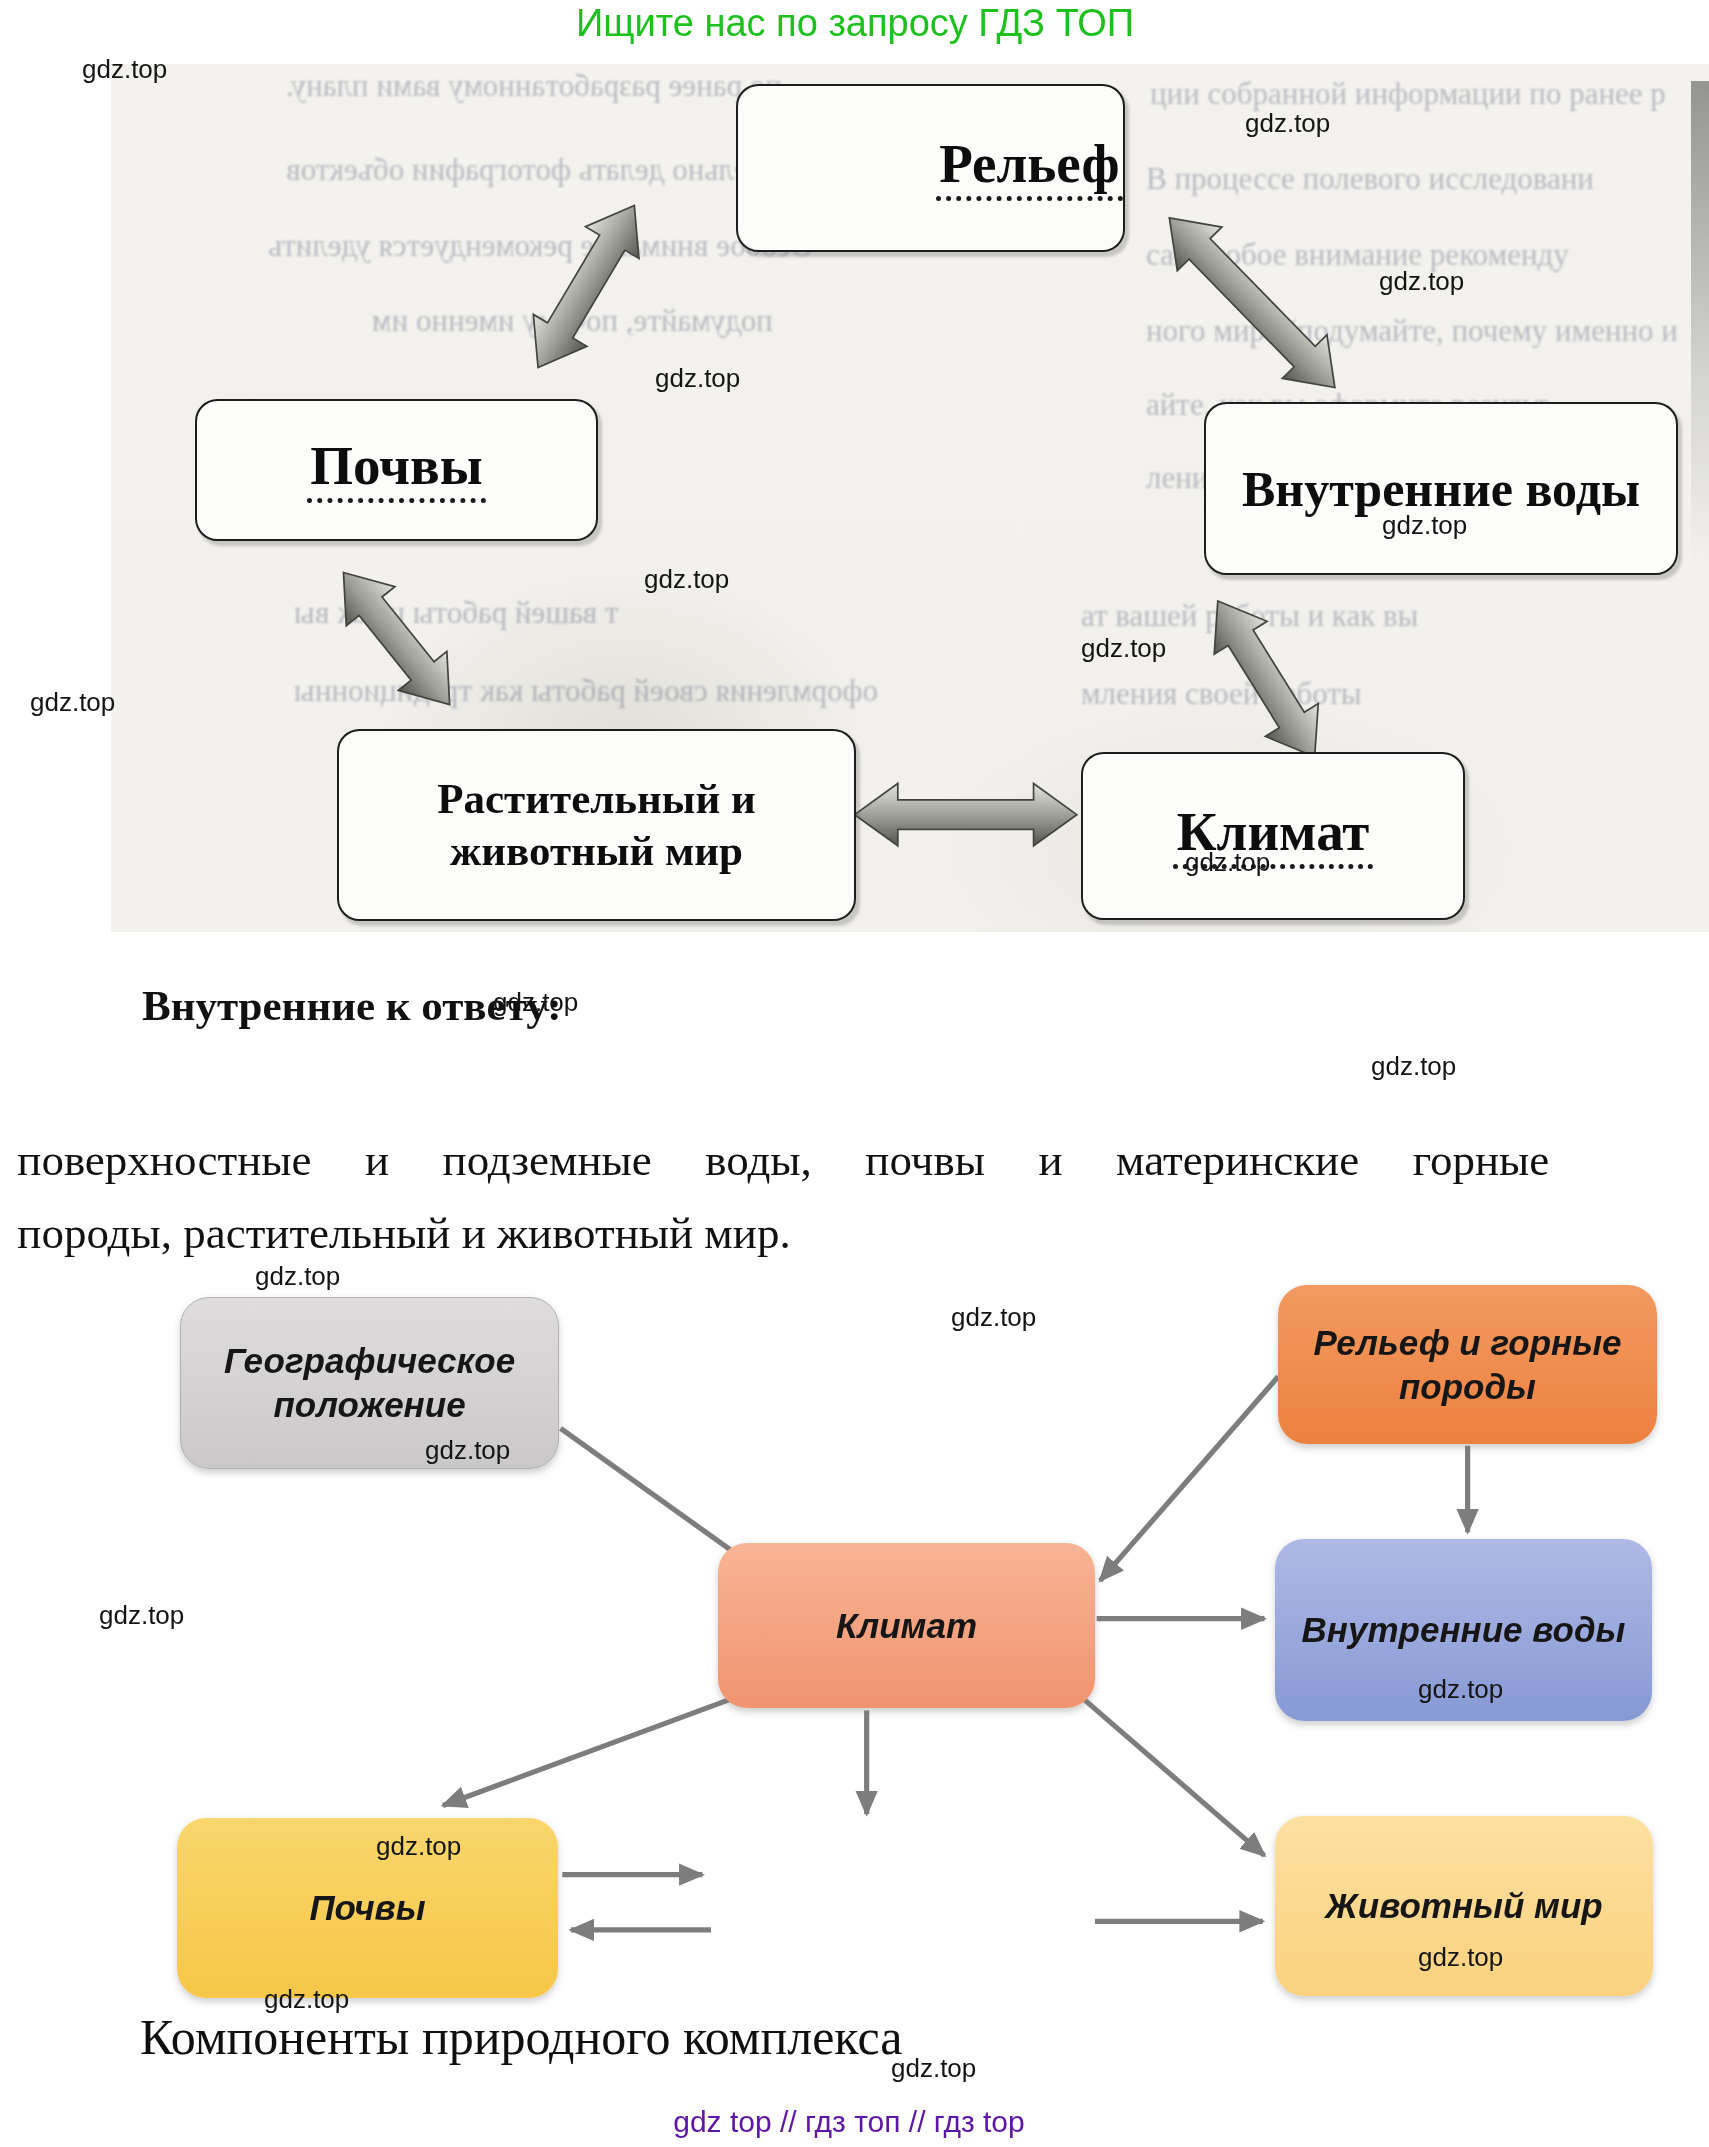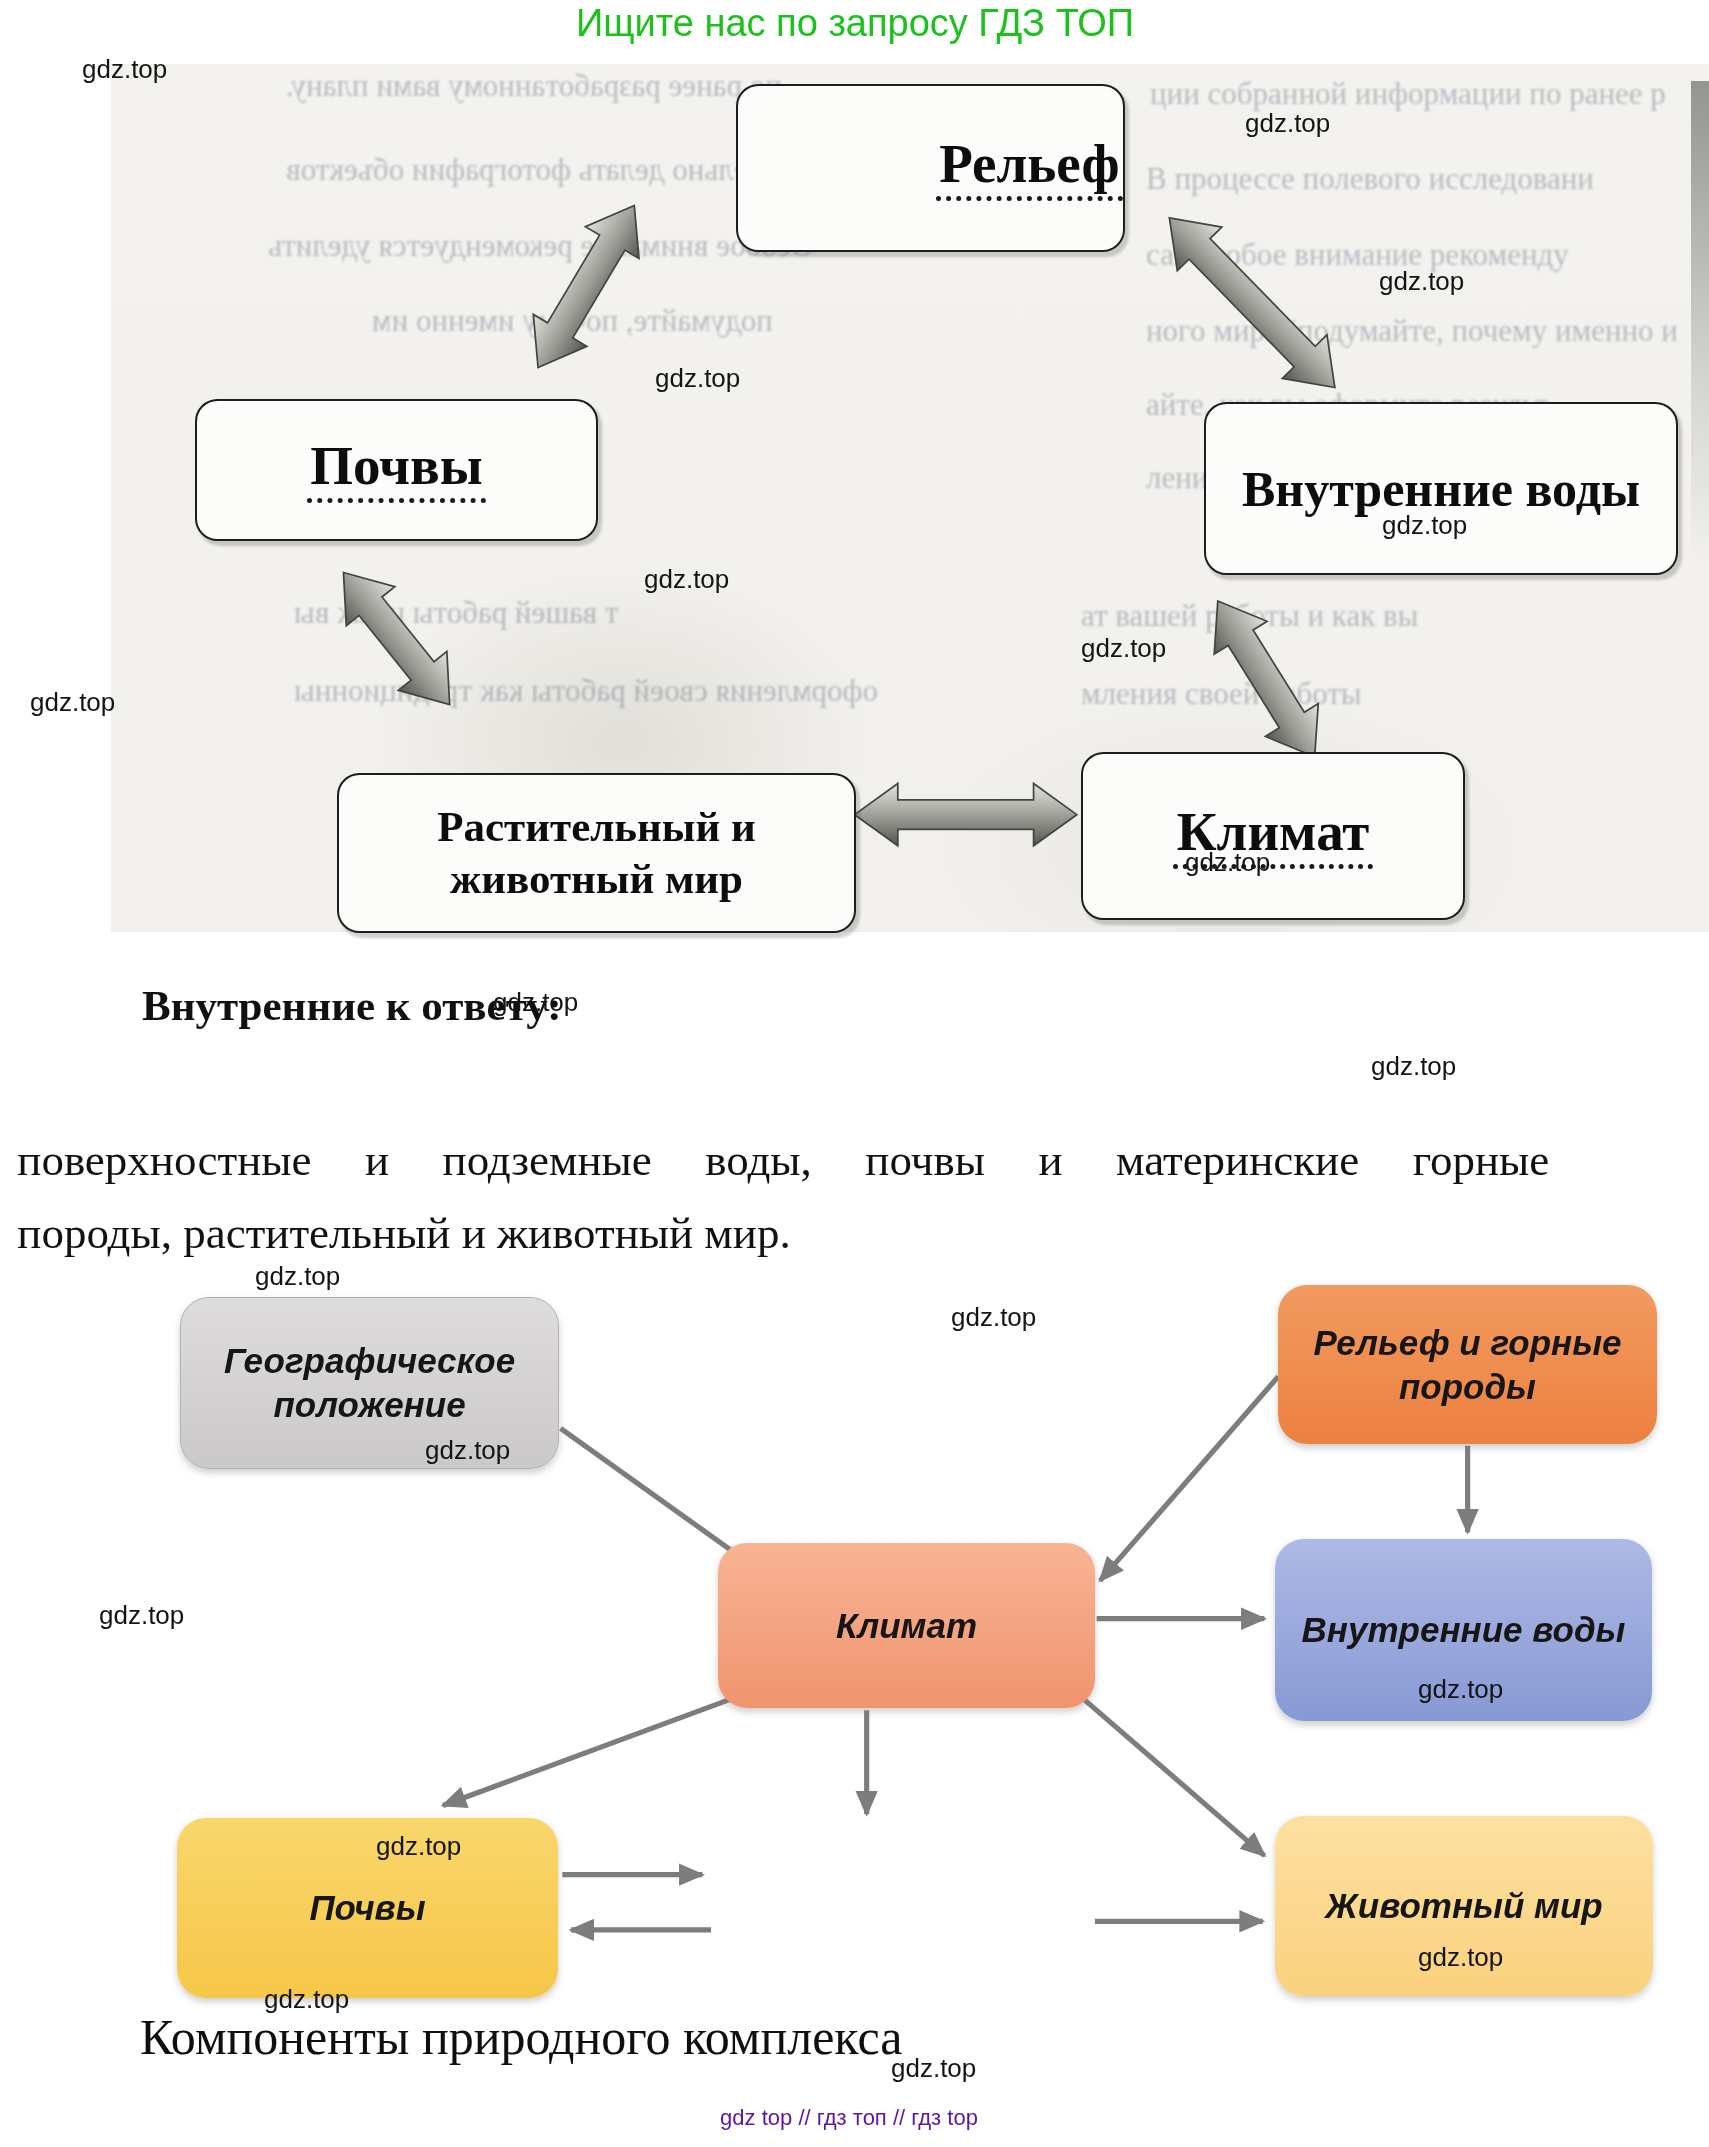--- a/index.html
+++ b/index.html
@@ -34,21 +34,21 @@
   .pline{position:absolute;left:17.3px;width:1532px;font-size:45px;text-align:justify;text-align-last:justify;}
   .pline.last{text-align-last:left;}
 
   
   .bbox{border-radius:29px;display:flex;align-items:center;justify-content:center;text-align:center;
         font-family:"Liberation Sans",sans-serif;font-weight:bold;font-style:italic;font-size:35px;
         color:#161616;line-height:1.25;box-shadow:0 3.5px 7px rgba(120,120,120,.35);padding:21px;box-sizing:border-box;}
 
   #caption{left:140px;top:2008px;font-size:50px;color:#0f0f0f;}
   #footer{left:0;right:12px;top:2105px;text-align:center;font-family:"Liberation Sans",sans-serif;
-          font-size:22px;color:#5d16a6;}
+          font-size:30px;color:#5d16a6;}
 
   .watermark{position:absolute;font-family:"Liberation Sans",sans-serif;font-size:26px;color:#141414;
              white-space:nowrap;}
   svg{position:absolute;left:0;top:0;overflow:visible;}
 </style>
 </head>
 <body>
 
 <div id="page">
 
@@ -94,21 +94,21 @@
 
   <div class="abs tbox" style="left:736px;top:84px;width:385px;height:164px;font-size:55px;justify-content:flex-end;">
     <span class="dotted">Рельеф</span>
   </div>
   <div class="abs tbox" style="left:195px;top:399px;width:399px;height:138px;font-size:55px;">
     <span class="dotted">Почвы</span>
   </div>
   <div class="abs tbox" style="left:1204px;top:402px;width:400px;height:169px;font-size:50px;line-height:1.12;padding:0 35px;">
     <span>Внутренние воды</span>
   </div>
-  <div class="abs tbox" style="left:337px;top:773px;width:463px;height:156px;font-size:43px;line-height:1.2;padding:0 26px;">
+  <div class="abs tbox" style="left:337px;top:729px;width:463px;height:156px;font-size:43px;line-height:1.2;padding:16px 26px;">
     <span>Растительный и животный мир</span>
   </div>
   <div class="abs tbox" style="left:1081px;top:752px;width:380px;height:164px;font-size:55px;">
     <span class="dotted">Климат</span>
   </div>
 
   <div id="answer-heading" class="abs">Внутренние к ответу:</div>
   <div class="pline" style="top:1134px;">поверхностные и подземные воды, почвы и материнские горные</div>
   <div class="pline last" style="top:1207px;">породы, растительный и животный мир.</div>
 

